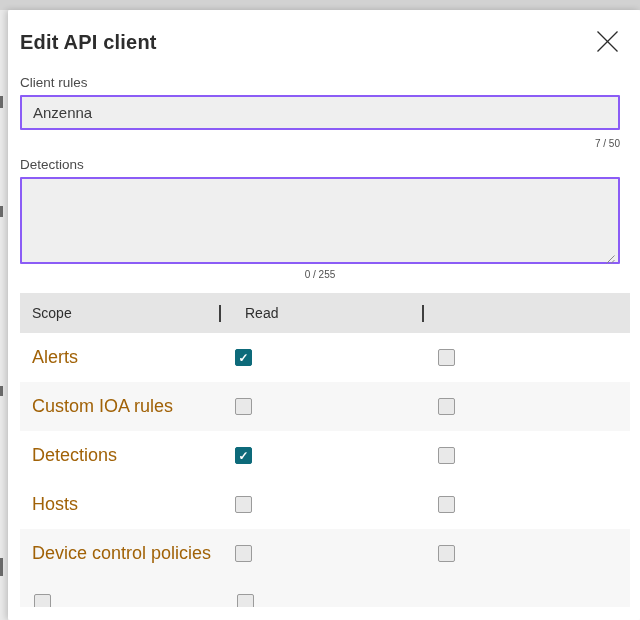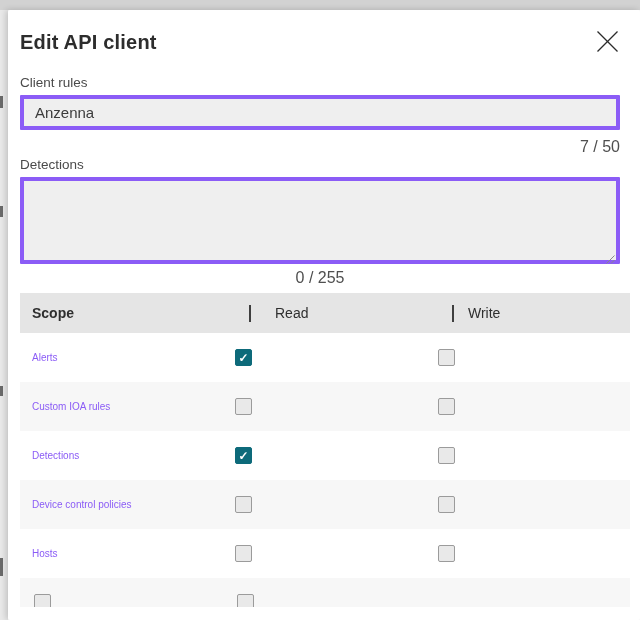--- a/index.html
+++ b/index.html
@@ -29,55 +29,55 @@
     display: flex; align-items: center; justify-content: center;
   }
   .close-btn svg { stroke: #2b2b2b; stroke-width: 1.2; }
 
   .field-label { position: absolute; left: 12px; font-size: 13.5px; color: #4a4a4a; }
   .lbl-client { top: 65px; }
   .lbl-desc   { top: 147px; }
 
   .text-field {
     position: absolute; left: 12px; width: 600px;
-    background: #efefef; border: 4px solid #8b5cf6; border-radius: 1px;
+    background: #efefef; border: 2px solid #8b5cf6; border-radius: 1px;
     font-family: "Liberation Sans", sans-serif;
     font-size: 15px; color: #3c3c3c;
   }
   .client-input { top: 85px; height: 35px; padding: 0 11px; }
   .desc-area { top: 167px; height: 87px; padding: 8px 11px; resize: none; }
 
   .resize-handle { position: absolute; left: 597px; top: 241px; width: 11px; height: 11px; cursor: nwse-resize; }
   .resize-handle svg { stroke: #8a8a8a; stroke-width: 1; }
 
   .counter {
     position: absolute; left: 12px; width: 600px; text-align: right;
-    font-size: 16px; color: #4f4f4f;
+    font-size: 10px; color: #4f4f4f;
   }
   .cnt-name { top: 128px; }
   .cnt-desc { top: 259px; text-align: center; }
 
   
   .table-wrap {
     position: absolute; left: 12px; top: 283px; width: 610px; height: 314px;
     overflow: hidden;
   }
   .t-header {
     display: flex; align-items: center; height: 40px; background: #e5e5e5;
     font-size: 14px; color: #2f2f2f;
   }
-  .h-scope { width: 229px; padding-left: 12px; font-weight: bold; }
+  .h-scope { width: 199px; padding-left: 12px; }
   .h-divider { width: 2px; height: 17px; background: #3f3f3f; flex: none; }
   .h-read  { width: 201px; padding-left: 24px; }
   .h-write { flex: 1; padding-left: 14px; }
 
   .t-row { display: flex; align-items: center; height: 49px; background: #ffffff; }
   .t-row.alt { background: #f7f7f7; }
   .r-scope {
-    width: 201px; padding-left: 12px; font-size: 10px; color: #8b5cf6;
+    width: 201px; padding-left: 12px; font-size: 18px; color: #a16207;
     white-space: nowrap; overflow: hidden;
   }
   .r-read { width: 203px; }
   .r-write { flex: 1; }
 
   .cbx {
     width: 17px; height: 17px; margin-left: 14px;
     background: #e9e9e9; border: 1px solid #9b9b9b; border-radius: 2px;
     cursor: pointer;
     display: flex; align-items: center; justify-content: center;
@@ -121,21 +121,20 @@
     </svg>
   </div>
   <div class="counter cnt-desc">0 / 255</div>
 
   <div class="table-wrap">
     <div class="t-header">
       <div class="h-scope">Scope</div>
       <div class="h-divider"></div>
       <div class="h-read">Read</div>
       <div class="h-divider"></div>
-      <div class="h-write">Write</div>
     </div>
     <div>
         <div class="t-row">
     <div class="r-scope">Alerts</div>
     <div class="r-read">
       <div class="cbx checked">✓</div>
     </div>
     <div class="r-write">
       <div class="cbx"></div>
     </div>
@@ -151,31 +150,31 @@
   </div>
         <div class="t-row">
     <div class="r-scope">Detections</div>
     <div class="r-read">
       <div class="cbx checked">✓</div>
     </div>
     <div class="r-write">
       <div class="cbx"></div>
     </div>
   </div>
-        <div class="t-row alt">
-    <div class="r-scope">Device control policies</div>
+        <div class="t-row">
+    <div class="r-scope">Hosts</div>
     <div class="r-read">
       <div class="cbx"></div>
     </div>
     <div class="r-write">
       <div class="cbx"></div>
     </div>
   </div>
-        <div class="t-row">
-    <div class="r-scope">Hosts</div>
+        <div class="t-row alt">
+    <div class="r-scope">Device control policies</div>
     <div class="r-read">
       <div class="cbx"></div>
     </div>
     <div class="r-write">
       <div class="cbx"></div>
     </div>
   </div>
         <div class="t-row alt">
     <div class="r-read">
       <div class="cbx"></div>

